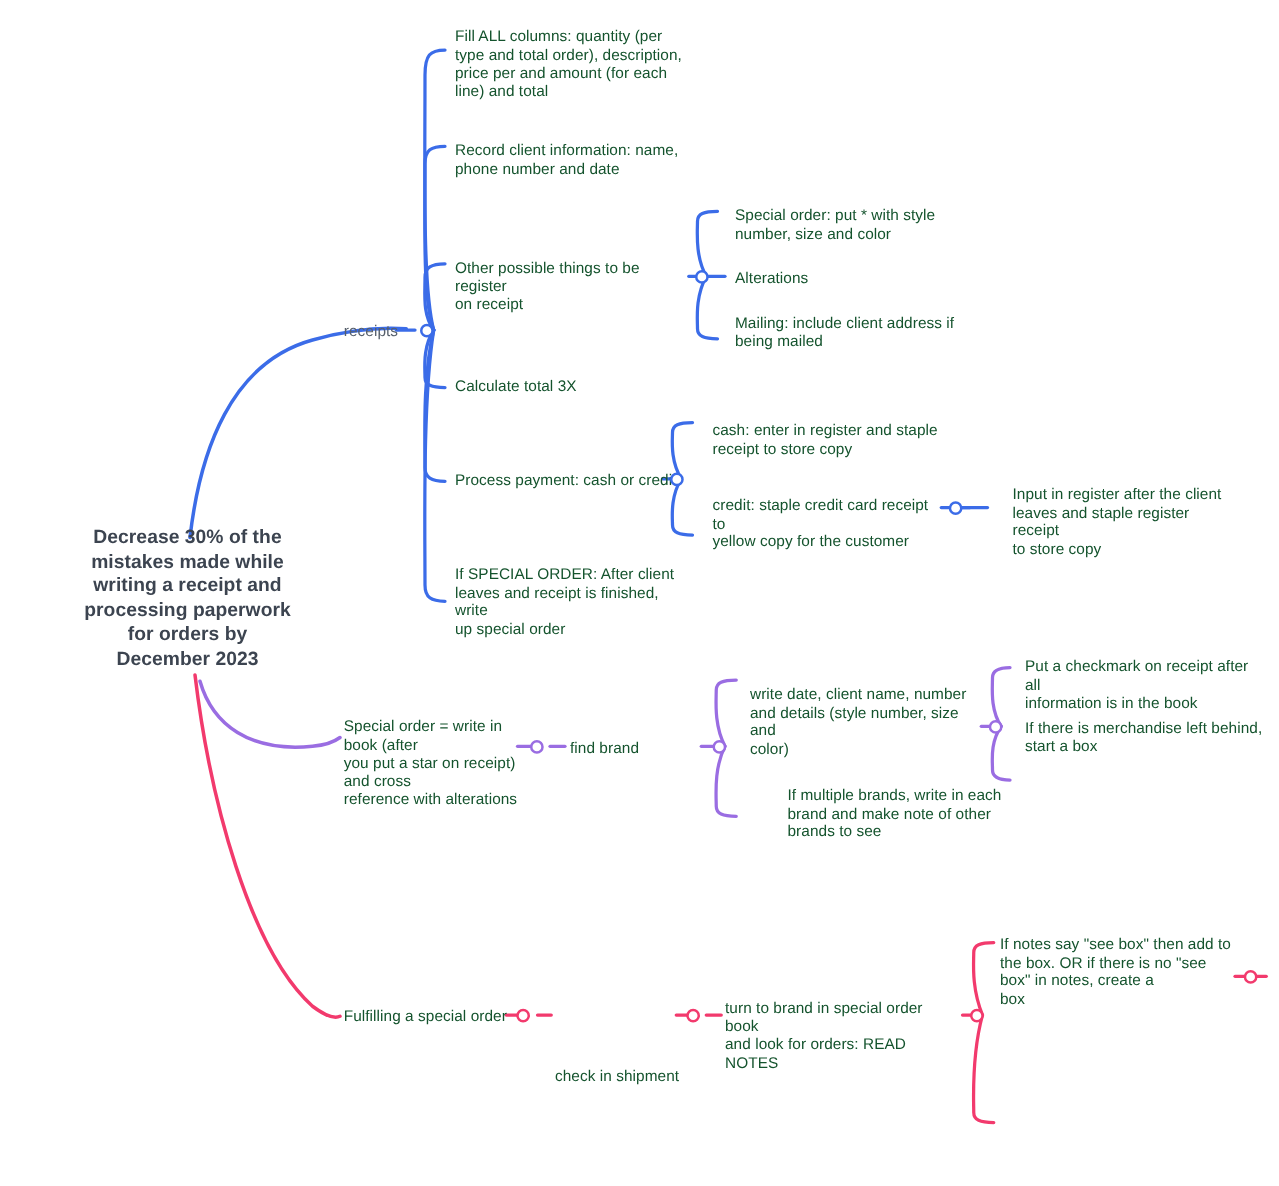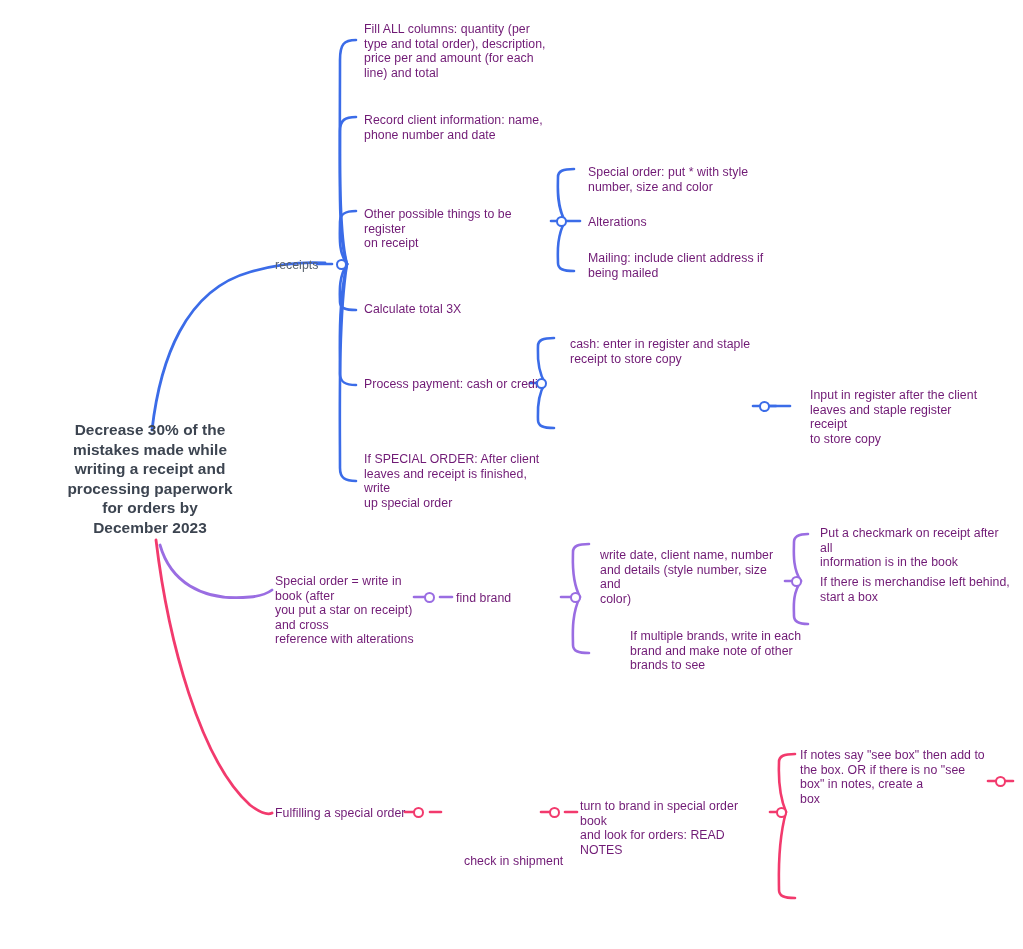--- a/index.html
+++ b/index.html
@@ -21,21 +21,21 @@
   #edges {
     position: absolute;
     left: 0;
     top: 0;
     width: 1023px;
     height: 949px;
     pointer-events: none;
   }
   .node {
     position: absolute;
-    color: #701a75;
+    color: #14532d;
     font-size: 12.3px;
     line-height: 14.6px;
     letter-spacing: 0.05px;
     white-space: pre-line;
   }
   .node.root {
     color: #3c4450;
     font-weight: bold;
     font-size: 15.4px;
     line-height: 19.6px;
@@ -145,20 +145,22 @@
 being mailed</div>
 
   <div class="node" style="left:364px; top:302px;">Calculate total 3X</div>
 
   <div class="node" style="left:364px; top:377px;">Process payment: cash or credit</div>
   <div class="dot blue" style="left:536px; top:378px;"></div>
 
   <div class="node" style="left:570px; top:337px; width:184px;">cash: enter in register and staple
 receipt to store copy</div>
 
+  <div class="node" style="left:570px; top:397px; width:184px;">credit: staple credit card receipt to
+yellow copy for the customer</div>
   <div class="dot blue" style="left:759px; top:401px;"></div>
 
   <div class="node" style="left:794px; top:388px; width:180px;margin-left:16px;">Input in register after the client
 leaves and staple register receipt
 to store copy</div>
 
   <div class="node" style="left:364px; top:452px; width:192px;">If SPECIAL ORDER: After client
  leaves and receipt is finished, write
 up special order</div>
 
@@ -180,21 +182,21 @@
   <div class="node" style="left:820px; top:575px; width:190px;">If there is merchandise left behind,
 start a box</div>
 
   <div class="node" style="left:600px; top:629px; width:178px;margin-left:30px;">If multiple brands, write in each
 brand and make note of other
 brands to see</div>
 
   <div class="node" style="left:275px; top:806px;">Fulfilling a special order</div>
   <div class="dot pink" style="left:413px; top:807px;"></div>
 
-  <div class="node" style="left:444px; top:854px;margin-left:20px;">check in shipment</div>
+  <div class="node" style="left:444px; top:854px;">check in shipment</div>
   <div class="dot pink" style="left:549px; top:807px;"></div>
 
   <div class="node" style="left:580px; top:799px; width:186px;">turn to brand in special order book
 and look for orders: READ NOTES</div>
   <div class="dot pink" style="left:776px; top:807px;"></div>
 
   <div class="node" style="left:800px; top:748px; width:190px;">If notes say "see box" then add to
 the box. OR if there is no "see
 box" in notes, create a
 box</div>

